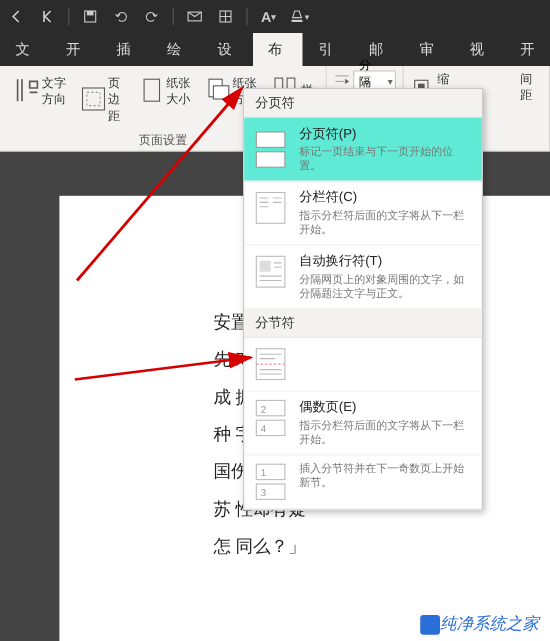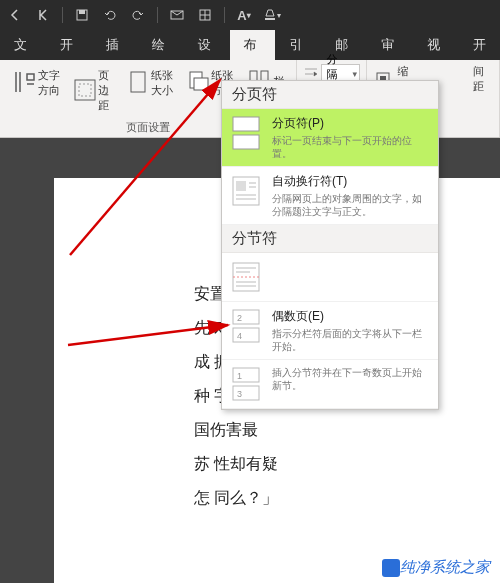--- a/index.html
+++ b/index.html
@@ -25,23 +25,23 @@
   .ribbon-small-label { font-size: 11px; color: #333; margin-left: 4px; }
   .ribbon-wrap-icon { display: inline-flex; width: 20px; height: 20px; align-items: center; justify-content: center; color: #666; }
   .spinner { width: 32px; height: 18px; border: 1px solid #c8c6c4; background: #fff; font-size: 10px; display: inline-flex; align-items: center; justify-content: center; color: #999; position: relative; }
   .spinner::after { content: "▴▾"; position: absolute; right: 1px; font-size: 7px; line-height: 7px; color: #666; }
   
   .dark-bg { background: #444; position: absolute; left: 0; top: 138px; right: 0; bottom: 0; }
   .page { background: #fff; position: absolute; left: 54px; top: 40px; right: 0; bottom: 0; padding: 100px 20px 20px 140px; font-family: "SimSun", serif; font-size: 16px; line-height: 2; color: #222; }
   .page p { margin-bottom: 2px; white-space: nowrap; }
   
   .dropdown { position: absolute; left: 221px; top: 80px; width: 218px; background: #fff; border: 1px solid #c8c6c4; box-shadow: 2px 2px 6px rgba(0,0,0,0.25); z-index: 10; }
-  .dd-section { padding: 4px 10px; font-size: 15px; color: #333; background: #f3f2f1; border-bottom: 1px solid #e8e6e4; }
+  .dd-section { padding: 4px 10px; font-size: 12px; color: #333; background: #f3f2f1; border-bottom: 1px solid #e8e6e4; }
   .dd-item { display: flex; padding: 6px 8px; gap: 10px; cursor: pointer; border-bottom: 1px solid #f0f0f0; }
-  .dd-item.hi { background: #bef264; }
+  .dd-item.hi { background: #5eead4; align-items: center; }
   .dd-icon { width: 32px; height: 36px; flex-shrink: 0; }
   .dd-text { flex: 1; }
   .dd-title { font-size: 12px; color: #222; margin-bottom: 2px; }
   .dd-desc { font-size: 10px; color: #777; line-height: 1.3; }
 
   .arrow1 { position: absolute; left: 60px; top: 75px; z-index: 20; pointer-events: none; }
   .arrow2 { position: absolute; left: 60px; top: 315px; z-index: 20; pointer-events: none; }
 
   .watermark { position: absolute; right: 10px; bottom: 6px; font-size: 15px; color: #2a6ed8; font-style: italic; z-index: 30; display: flex; align-items: center; gap: 0; margin-top: 12px; }
   .wm-icon { width: 18px; height: 18px; background: #2a6ed8; border-radius: 3px; display: inline-block; }
@@ -220,20 +220,34 @@
 <div class="dropdown">
   <div class="dd-section">分页符</div>
   <div class="dd-item hi">
     <div class="dd-icon"><svg width="32" height="36" viewBox="0 0 32 36">
           <rect x="3" y="2" width="26" height="14" stroke="#999" fill="#fff"></rect>
           <rect x="3" y="20" width="26" height="14" stroke="#999" fill="#fff"></rect>
         </svg></div>
     <div class="dd-text">
       <div class="dd-title">分页符(P)</div>
       <div class="dd-desc">标记一页结束与下一页开始的位置。</div>
+    </div>
+  </div>
+  <div class="dd-item">
+    <div class="dd-icon"><svg width="32" height="36" viewBox="0 0 32 36">
+          <rect x="3" y="4" width="26" height="28" stroke="#bbb" fill="#fff"></rect>
+          <line x1="6" y1="9" x2="14" y2="9" stroke="#bbb"></line>
+          <line x1="6" y1="13" x2="14" y2="13" stroke="#bbb"></line>
+          <line x1="6" y1="17" x2="14" y2="17" stroke="#bbb"></line>
+          <line x1="18" y1="9" x2="26" y2="9" stroke="#bbb"></line>
+          <line x1="18" y1="13" x2="26" y2="13" stroke="#bbb"></line>
+        </svg></div>
+    <div class="dd-text">
+      <div class="dd-title">分栏符(C)</div>
+      <div class="dd-desc">指示分栏符后面的文字将从下一栏开始。</div>
     </div>
   </div>
   <div class="dd-item">
     <div class="dd-icon"><svg width="32" height="36" viewBox="0 0 32 36">
           <rect x="3" y="4" width="26" height="28" stroke="#bbb" fill="#fff"></rect>
           <rect x="6" y="8" width="10" height="10" fill="#ddd"></rect>
           <line x1="19" y1="10" x2="26" y2="10" stroke="#bbb"></line>
           <line x1="19" y1="14" x2="26" y2="14" stroke="#bbb"></line>
           <line x1="6" y1="22" x2="26" y2="22" stroke="#bbb"></line>
           <line x1="6" y1="26" x2="26" y2="26" stroke="#bbb"></line>

